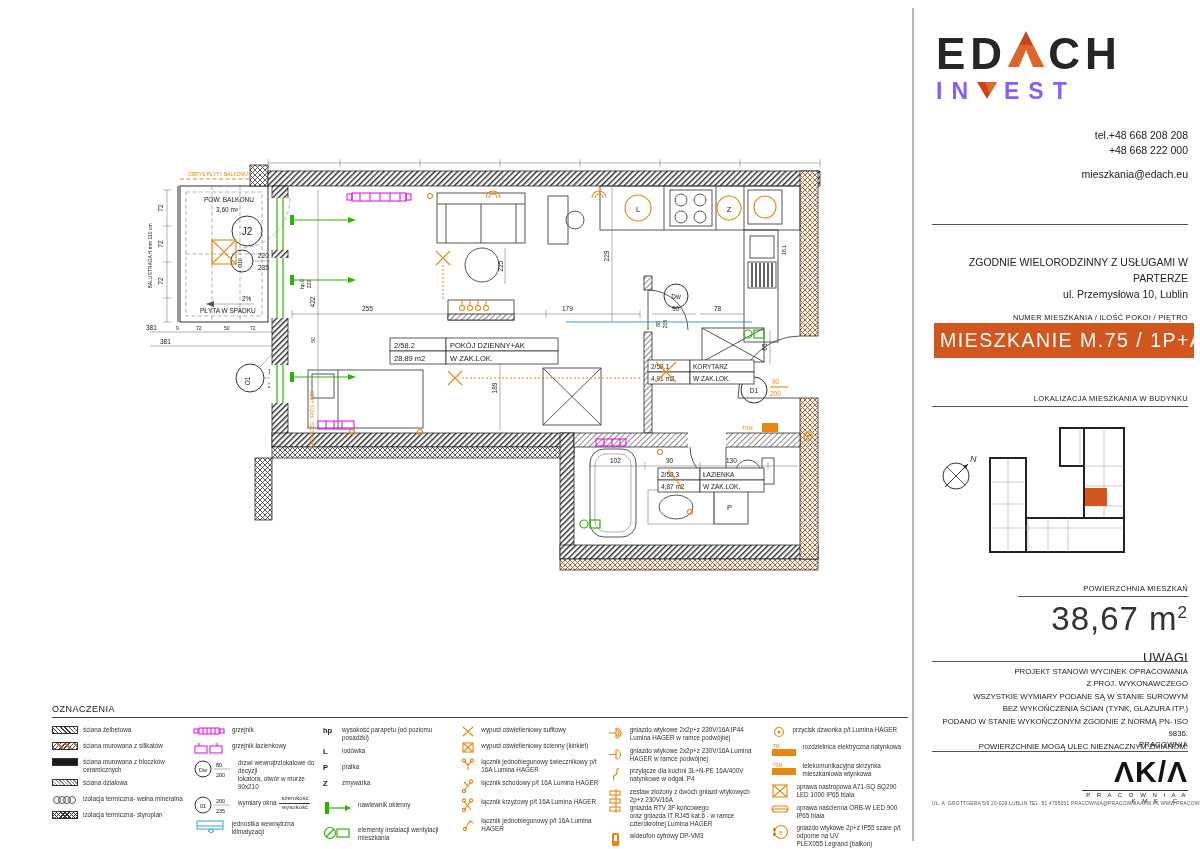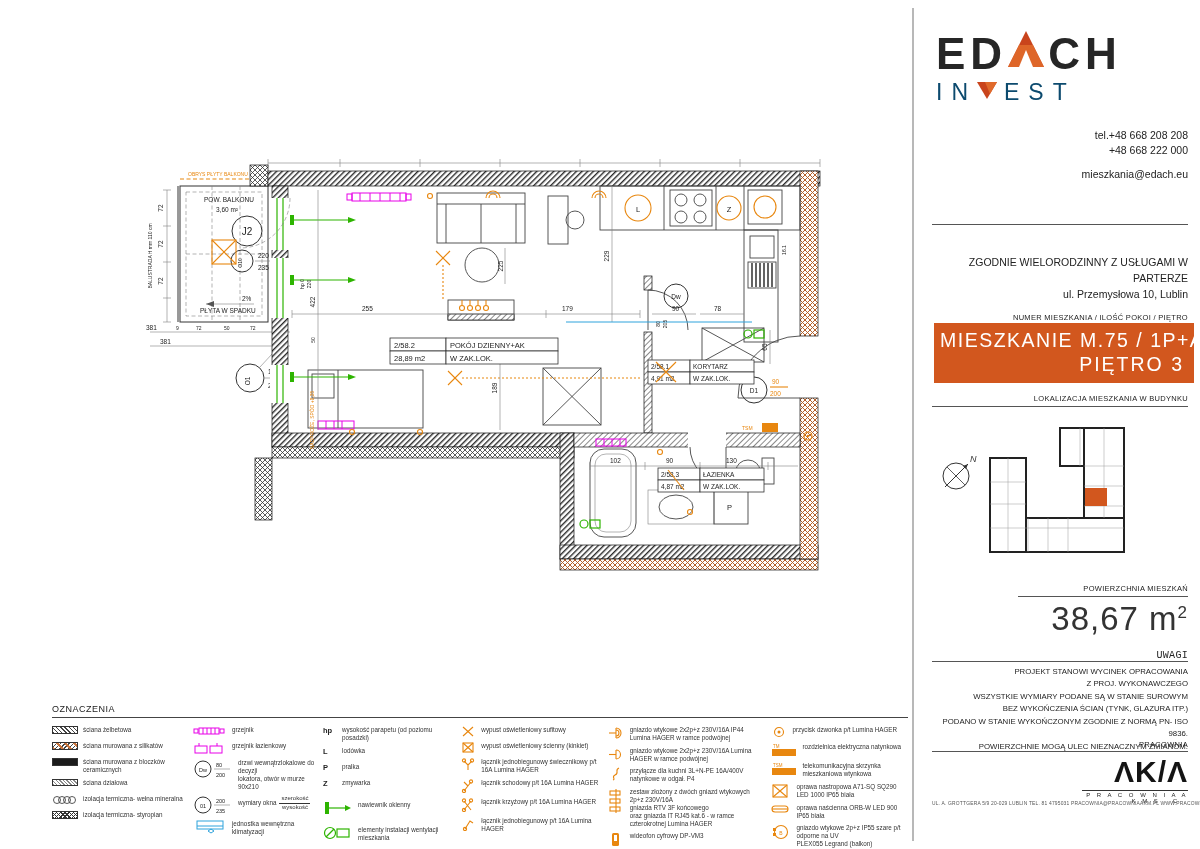--- a/index.html
+++ b/index.html
@@ -49,40 +49,40 @@
   .frac{display:inline-block;text-align:center;font-size:6px;vertical-align:middle;margin-left:3px;}
   .frac .ft{display:block;border-bottom:1px solid #333;padding:0 2px;}
   .frac .fb{display:block;padding:0 2px;}
   
   .vdivider{position:absolute;left:912px;top:8px;width:2px;height:833px;background:#b8b8b8;}
   .sidebar{position:absolute;left:932px;top:0;width:262px;height:606px;}
   .s-right{text-align:right;}
   .logo{position:absolute;left:4px;top:30px;}
   .logo-l1{display:flex;align-items:flex-end;font-weight:bold;font-size:44px;
            letter-spacing:5px;color:#262626;line-height:1;}
-  .logo-l2{display:flex;align-items:center;font-weight:normal;font-size:23px;
-           letter-spacing:9px;color:#0c4a6e;line-height:1;margin-top:4px;}
+  .logo-l2{display:flex;align-items:flex-start;font-weight:bold;font-size:23px;
+           letter-spacing:9px;color:#8b5cf6;line-height:1;margin-top:4px;}
   .contact{position:absolute;left:0;right:6px;top:128px;font-size:10.5px;line-height:1.45;}
   .contact .grp{margin-bottom:9px;}
   .rule{border-top:1px solid #555;}
   .r1{position:absolute;left:0;right:6px;top:224px;}
   .bldg{position:absolute;left:0;right:6px;top:255px;font-size:10.5px;line-height:1.5;}
   .apt-caption{position:absolute;left:0;right:6px;top:313px;font-size:7.5px;letter-spacing:.3px;}
   .banner{position:absolute;left:2px;right:0;top:323px;background:#D2571E;color:#fff;
           padding:5px 10px 6px 6px;line-height:1.25;}
   .banner .b1{font-size:19.5px;letter-spacing:1.5px;white-space:nowrap;}
   .banner .b2{font-size:19.5px;letter-spacing:2px;text-align:right;}
   .loc-caption{position:absolute;left:0;right:6px;top:394px;font-size:7.5px;letter-spacing:.3px;}
   .r2{position:absolute;left:0;right:6px;top:406px;}
   .map-wrap{position:absolute;left:0;top:412px;width:262px;height:170px;}
   .area-caption{position:absolute;left:0;right:6px;top:584px;font-size:7.5px;letter-spacing:.3px;}
   .r3{position:absolute;left:86px;right:6px;top:596px;}
   .area-val{position:absolute;left:0;right:6px;top:600px;font-size:33px;color:#333;letter-spacing:1px;}
   .area-val sup{font-size:17px;}
-  .uwagi-caption{position:absolute;left:0;right:6px;top:650px;font-size:10px;letter-spacing:.3px;font-family:Liberation Mono, monospace;}
+  .uwagi-caption{position:absolute;left:0;right:6px;top:650px;font-size:13px;letter-spacing:.3px;}
   .r4{position:absolute;left:0;right:6px;top:661px;}
   .notes{position:absolute;left:0;right:6px;top:666px;font-size:7.8px;line-height:1.6;color:#222;}
   .proj-caption{position:absolute;left:0;right:6px;top:740px;font-size:7.5px;letter-spacing:.3px;}
   .r5{position:absolute;left:0;right:6px;top:751px;}
   .akm{position:absolute;right:6px;top:757px;font-size:30px;font-weight:bold;color:#141414;
        letter-spacing:1px;line-height:1;}
   .r6{position:absolute;left:150px;right:6px;top:790px;border-top:1px solid #333;}
   .akm-name{position:absolute;left:150px;right:6px;top:792px;font-size:6px;letter-spacing:2.5px;text-align:right;color:#222;}
   .akm-foot{position:absolute;left:0;right:6px;top:801px;font-size:4.9px;letter-spacing:.2px;
             text-align:right;color:#555;white-space:nowrap;}
@@ -830,21 +830,20 @@
     <div class="rule r1"></div>
 
     <div class="bldg s-right">
       <div>ZGODNIE WIELORODZINNY Z USŁUGAMI W PARTERZE</div>
       <div>ul. Przemysłowa 10, Lublin</div>
     </div>
 
     <div class="apt-caption s-right">NUMER MIESZKANIA / ILOŚĆ POKOI / PIĘTRO</div>
     <div class="banner">
       <div class="b1">MIESZKANIE M.75 / 1P+AK</div>
-      <div class="b2">PIĘTRO 3</div>
     </div>
 
     <div class="loc-caption s-right">LOKALIZACJA MIESZKANIA W BUDYNKU</div>
     <div class="rule r2"></div>
 
     <div class="map-wrap">
       <svg width="262" height="170" viewBox="0 0 262 170">
         <g>
           <circle cx="24" cy="64" r="13" fill="none" stroke="#333" stroke-width="1"></circle>
           <line x1="15" y1="73" x2="33" y2="55" stroke="#333" stroke-width="0.8"></line>

